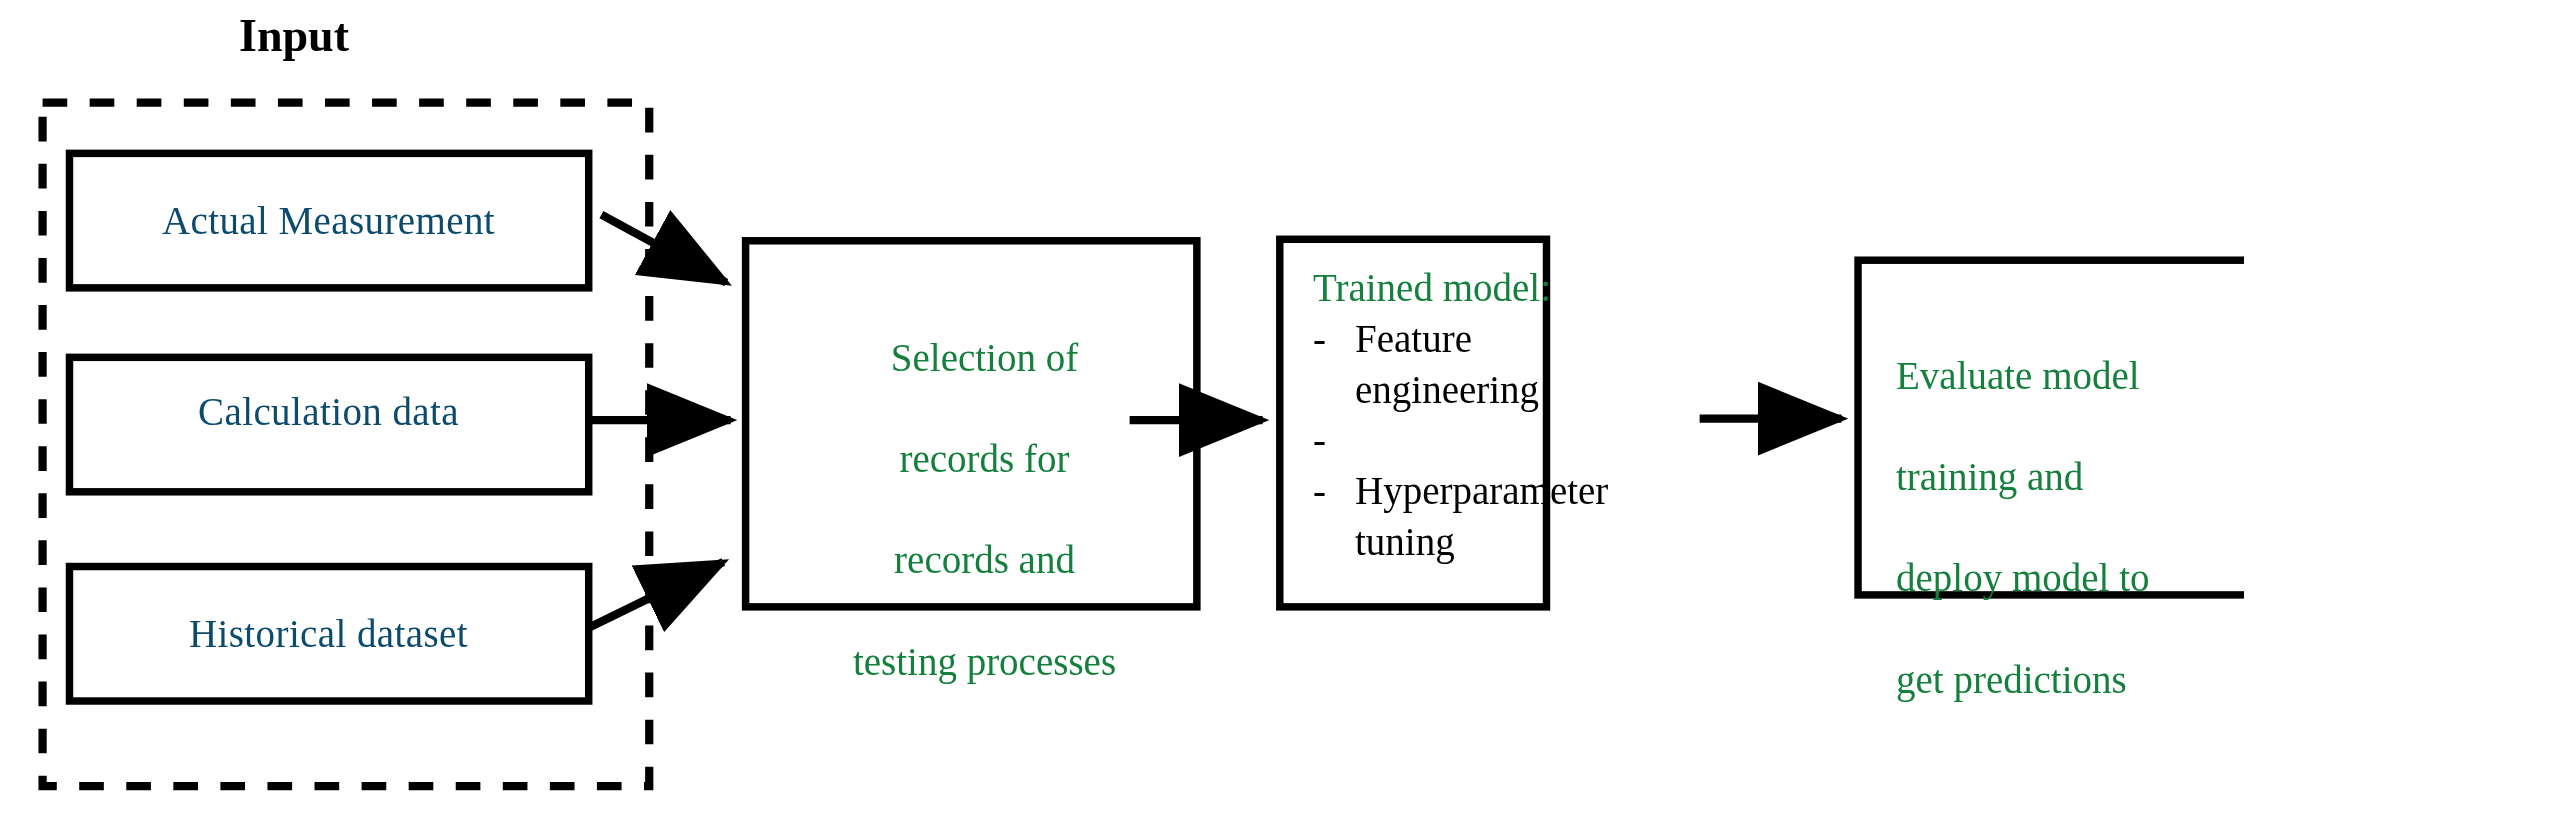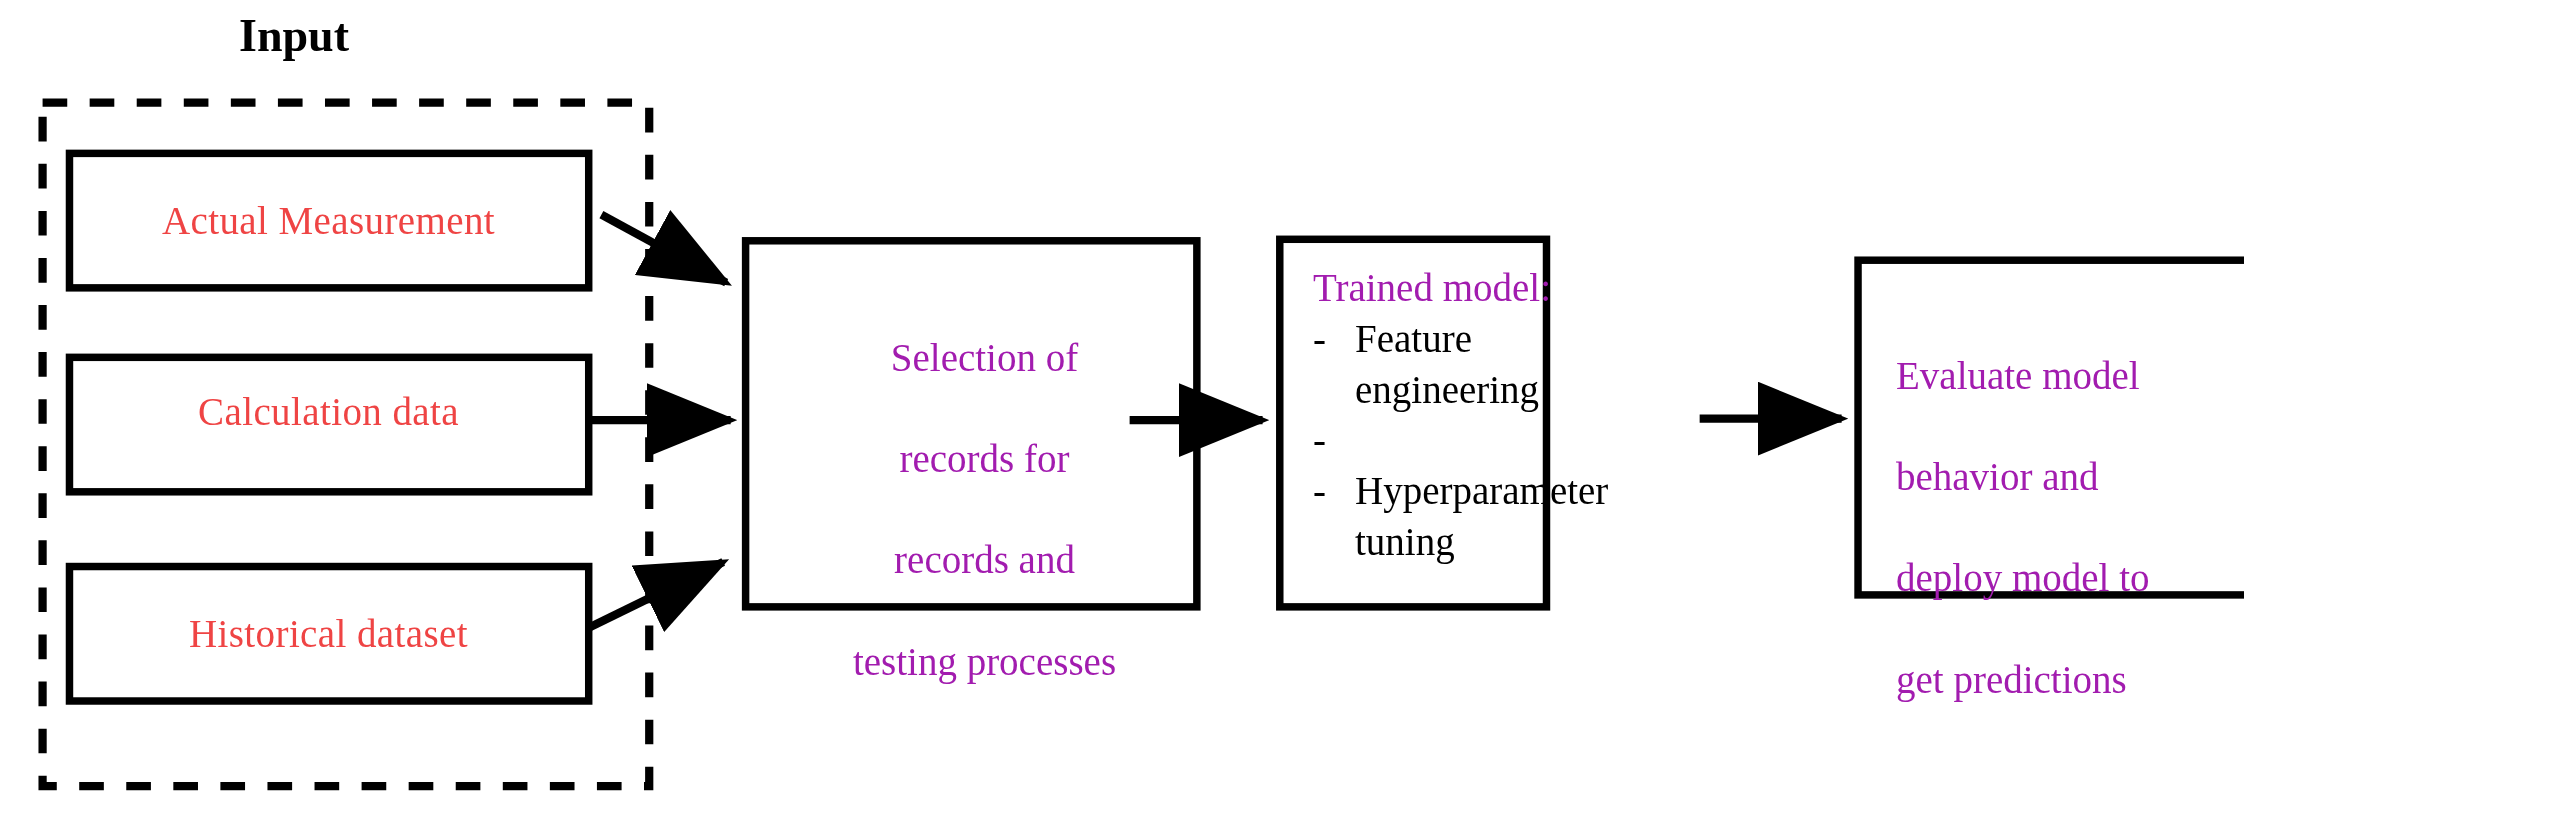--- a/index.html
+++ b/index.html
@@ -23,39 +23,39 @@
     left: 0;
     top: 0;
     width: 2576px;
     height: 823px;
   }
   
   .node-text {
     position: absolute;
     font-size: 39px;
     line-height: 1.30;
-    color: #a21caf;
+    color: #15803d;
     white-space: pre-line;
   }
   .group-label {
     position: absolute;
     font-weight: bold;
     font-size: 46px;
     line-height: 1;
     color: #000000;
   }
   
   .input-label {
     position: absolute;
     display: flex;
     align-items: center;
     justify-content: center;
     font-size: 39px;
     letter-spacing: 0.4px;
-    color: #ef4444;
+    color: #0c4a6e;
   }
   
   .bullet-list {
     position: absolute;
     font-size: 39px;
     line-height: 1.30;
   }
   .bullet-row {
     display: flex;
     align-items: flex-start;
@@ -137,19 +137,19 @@
     </div>
     <div class="bullet-row">
       <span class="bullet-dash">-</span>
       <span class="bullet-text">Hyperparameter
 tuning</span>
     </div>
   </div>
 
   <div class="node-text" style="left:1896px; top:300px; width:448px;">
     <div>Evaluate model</div>
-    <div>behavior and</div>
+    <div>training and</div>
     <div>deploy model to</div>
     <div>get predictions</div>
   </div>
 
 </div>
 
 
 </body></html>

